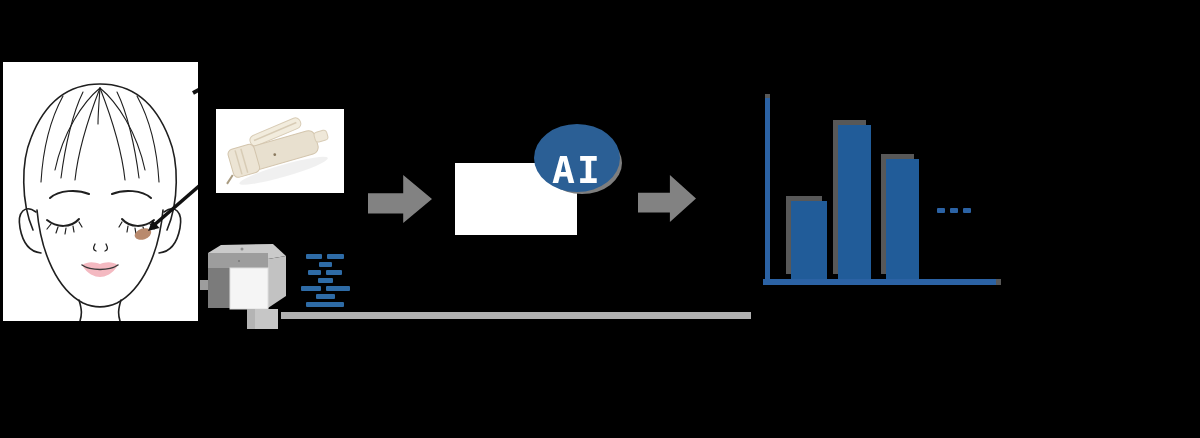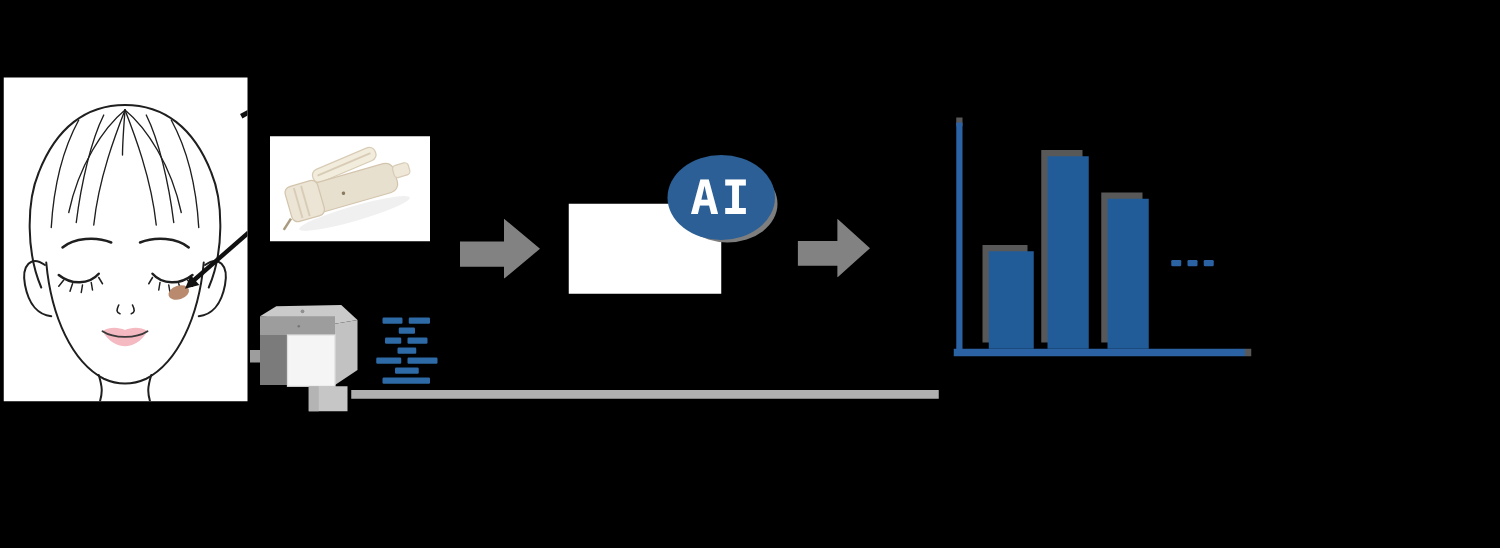--- a/index.html
+++ b/index.html
@@ -16,21 +16,21 @@
 
   
   .block-arrow{background:#828282;
     clip-path:polygon(0 38%,55% 38%,55% 0,100% 50%,55% 100%,55% 80%,0 80%);}
   #arrow-1{left:368px;top:175px;width:64px;height:48px;}
   #arrow-2{left:638px;top:175px;width:58px;height:47px;}
 
   
   #analysis-box{left:455px;top:163px;width:122px;height:72px;background:#fff;}
   #ai-badge{left:534px;top:124px;width:86px;height:68px;border-radius:50%;
-    display:flex;align-items:center;justify-content:center;
+    display:flex;align-items:flex-end;justify-content:center;
     box-shadow:5px 5px 0 -3px #7e7e7e;}
   #ai-badge span{color:#fff;font-family:"DejaVu Sans Mono","Liberation Mono",monospace;
     font-weight:bold;font-size:38px;letter-spacing:2px;}
 
   
   #caption{left:296px;top:254px;width:58px;display:flex;flex-direction:column;gap:3px;}
   .cap-row{display:flex;justify-content:center;gap:5px;height:5px;}
   .cap-seg{height:5px;border-radius:1px;}
 
   

